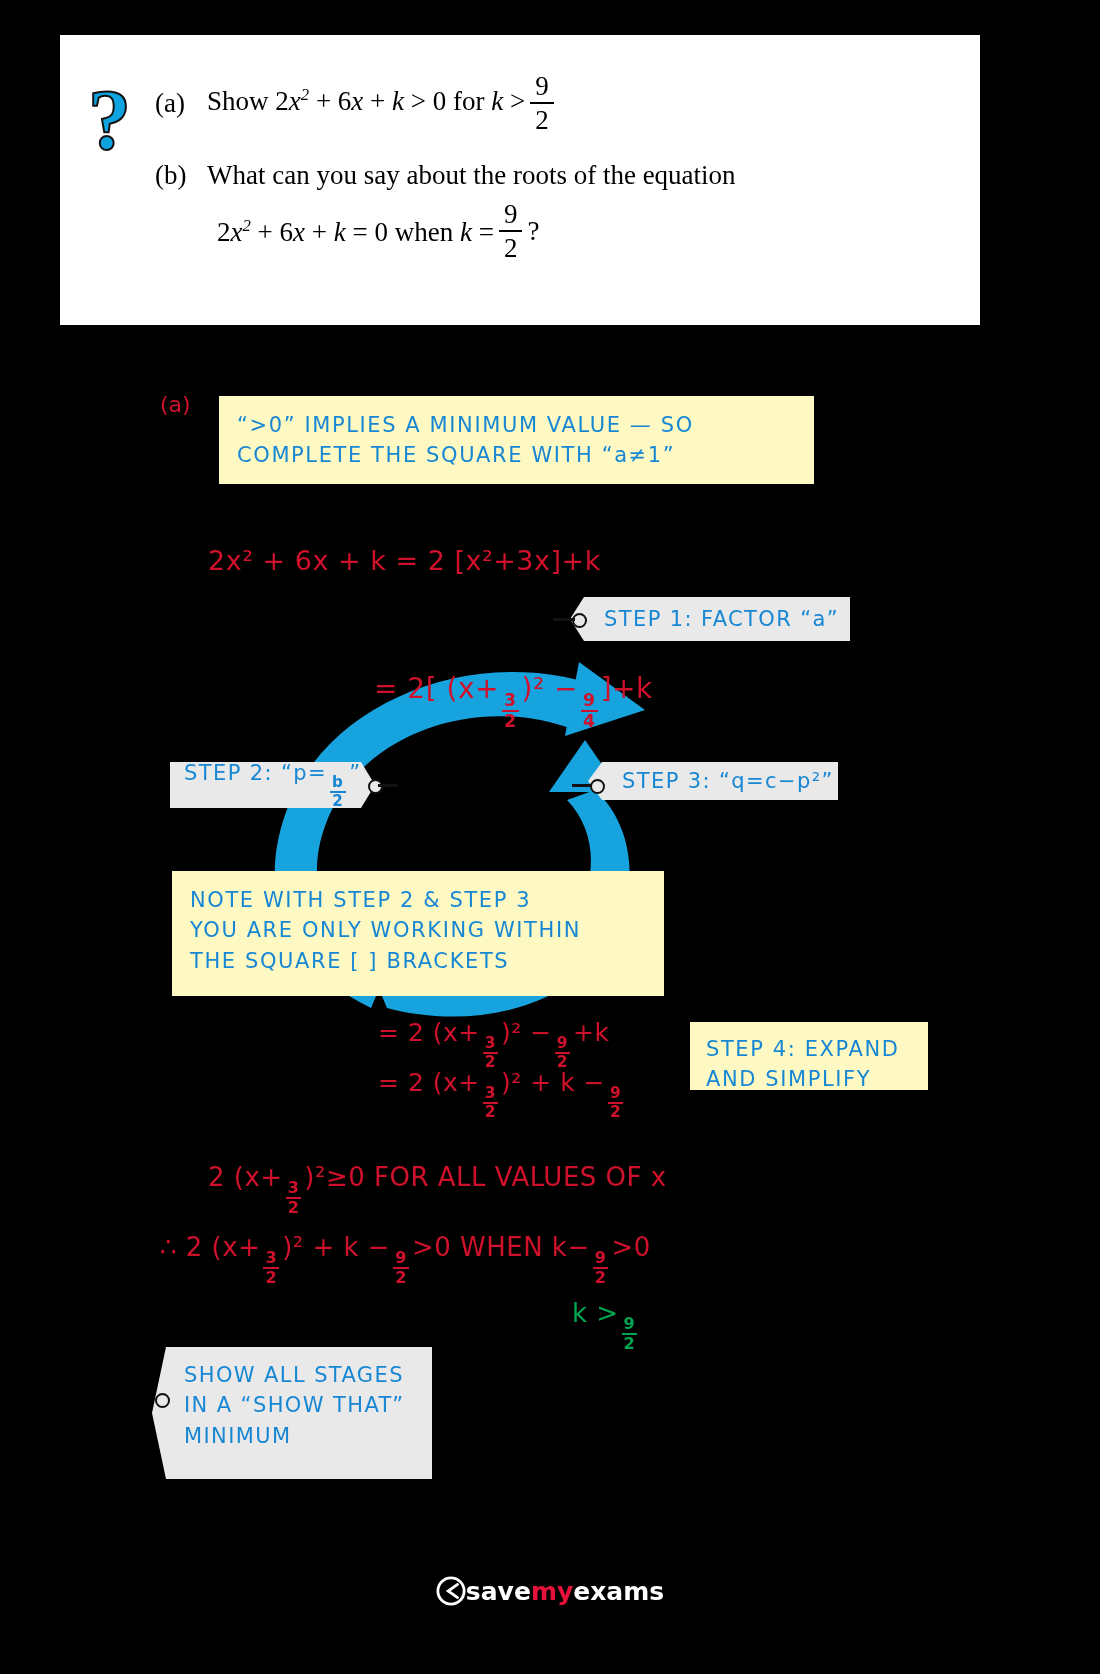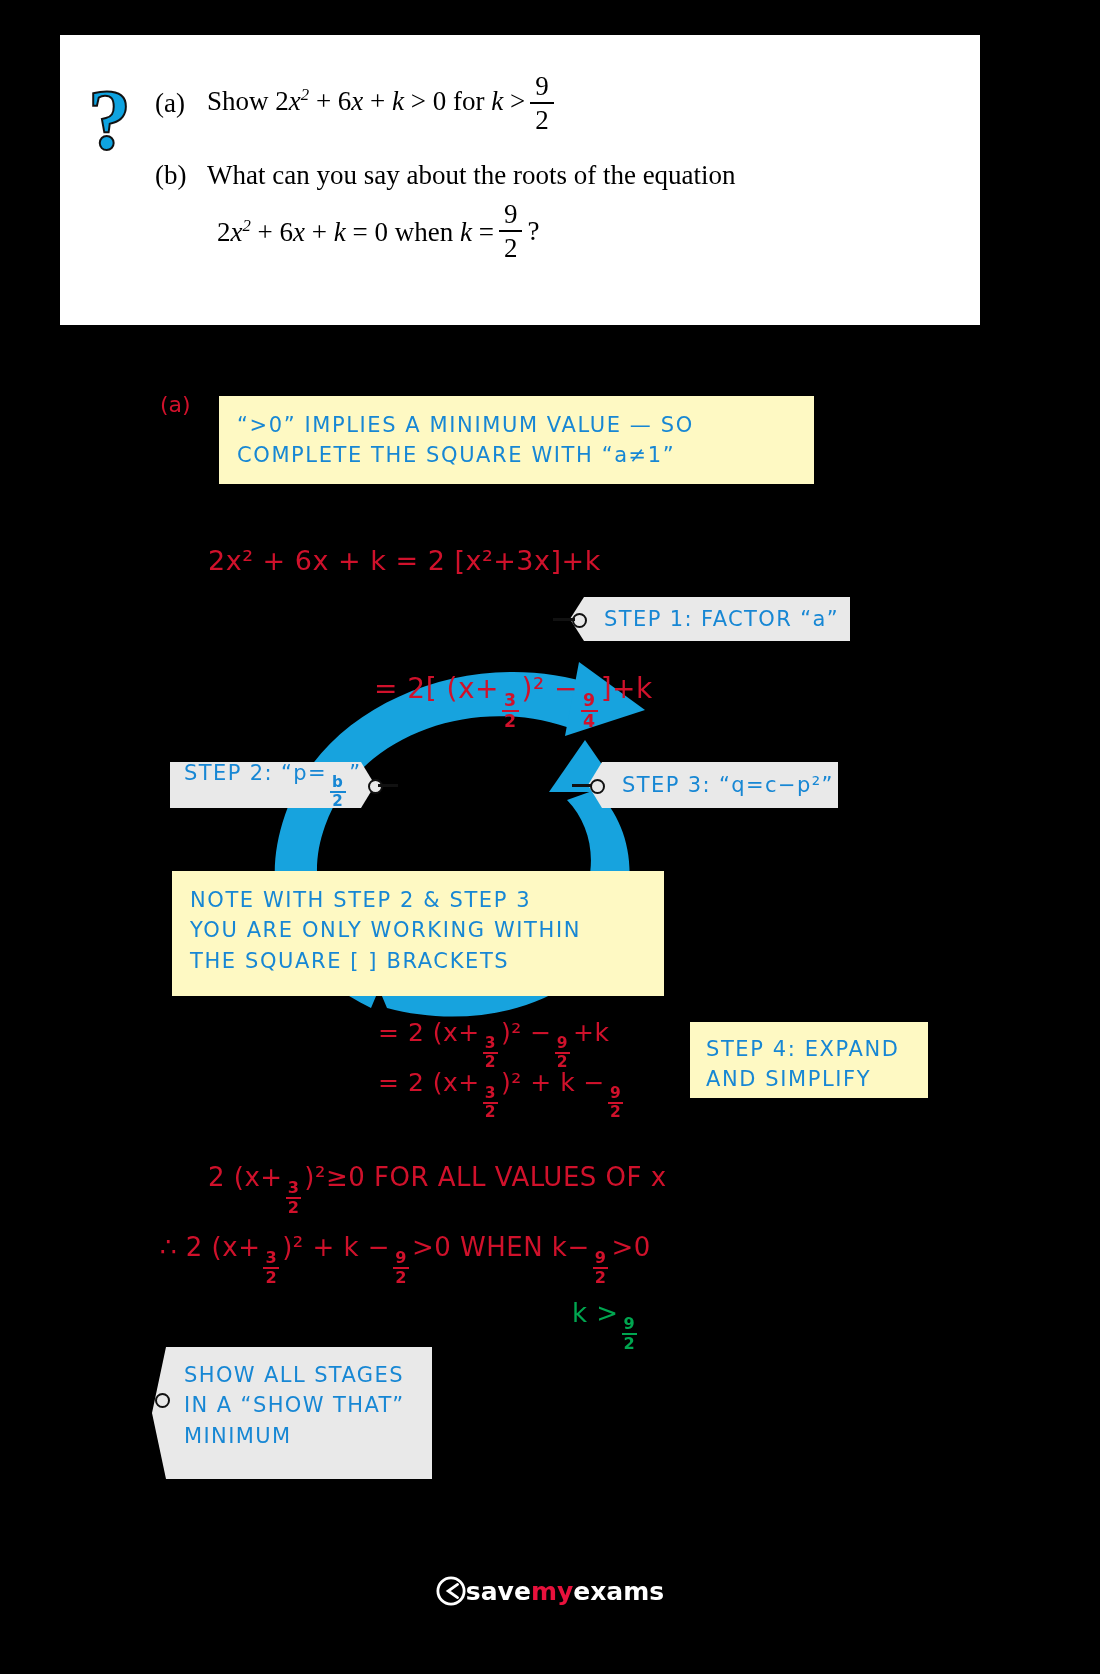--- a/index.html
+++ b/index.html
@@ -165,21 +165,21 @@
 
 <div class="tag tag-r" style="left:170px;top:762px;width:205px;height:46px;padding-left:14px;font-size:21px;align-items:center;">
   <span><span>STEP  2:  “p=</span><span class="hf" style="font-size:.72em;">
         <span class="n">b</span>
         <span class="d">2</span>
       </span><span>”</span></span>
 </div>
 <div class="eyelet" style="left:368px;top:779px;"></div>
 <div class="leader" style="left:378px;top:784px;width:20px;"></div>
 
-<div class="tag tag-l" style="left:588px;top:762px;width:250px;height:46px;padding-left:34px;font-size:21px;">
+<div class="tag tag-l" style="left:588px;top:762px;width:250px;height:38px;padding-left:34px;font-size:21px;">
   <span>STEP  3:  “q=c−p²”</span>
 </div>
 <div class="eyelet" style="left:590px;top:779px;"></div>
 <div class="leader" style="left:572px;top:784px;width:20px;"></div>
 
 <div class="note" style="left:172px;top:843px;width:492px;height:125px;padding:14px 18px;font-size:21px;margin-top:28px;">
   <div class="ln">NOTE   WITH   STEP 2  &amp;   STEP 3</div>
   <div class="ln">YOU   ARE   ONLY   WORKING   WITHIN</div>
   <div class="ln">THE   SQUARE   [ ]  BRACKETS</div>
 </div>
@@ -197,21 +197,21 @@
 <div class="red hand" style="left:378px;top:1068px;font-size:25px;">
   <span>= 2 (x+</span><span class="hf">
       <span class="n">3</span>
       <span class="d">2</span>
     </span><span>)² + k −</span><span class="hf">
       <span class="n">9</span>
       <span class="d">2</span>
     </span>
 </div>
 
-<div class="note" style="left:690px;top:1022px;width:238px;height:76px;padding:12px 16px;font-size:21px;">
+<div class="note" style="left:690px;top:1022px;width:238px;height:68px;padding:12px 16px;font-size:21px;">
   <div class="ln">STEP  4:  EXPAND</div>
   <div class="ln">AND   SIMPLIFY</div>
 </div>
 
 <div class="red hand" style="left:208px;top:1162px;font-size:26px;">
   <span>2 (x+</span><span class="hf">
       <span class="n">3</span>
       <span class="d">2</span>
     </span><span>)²≥0    FOR   ALL   VALUES  OF   x</span>
 </div>

